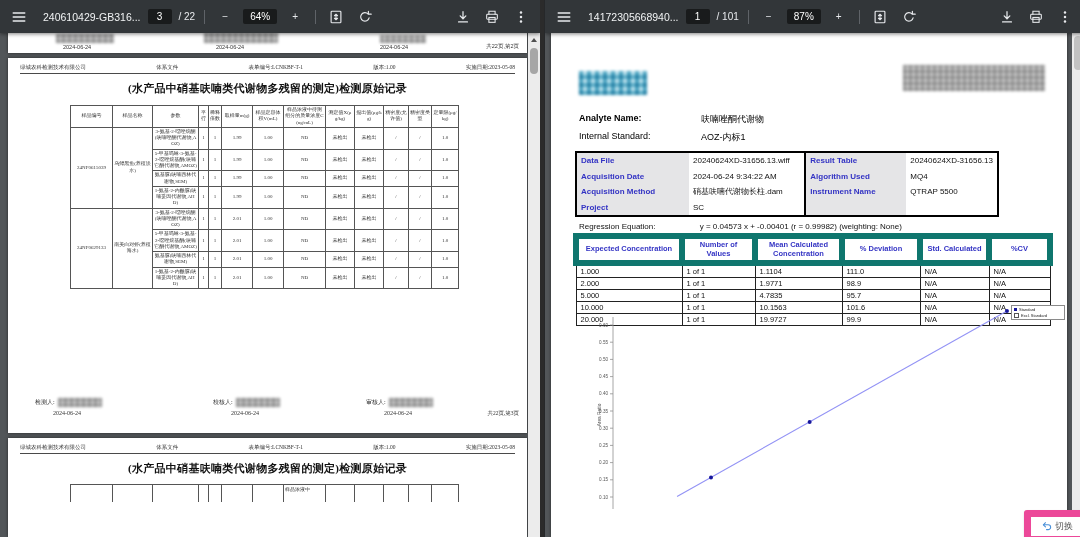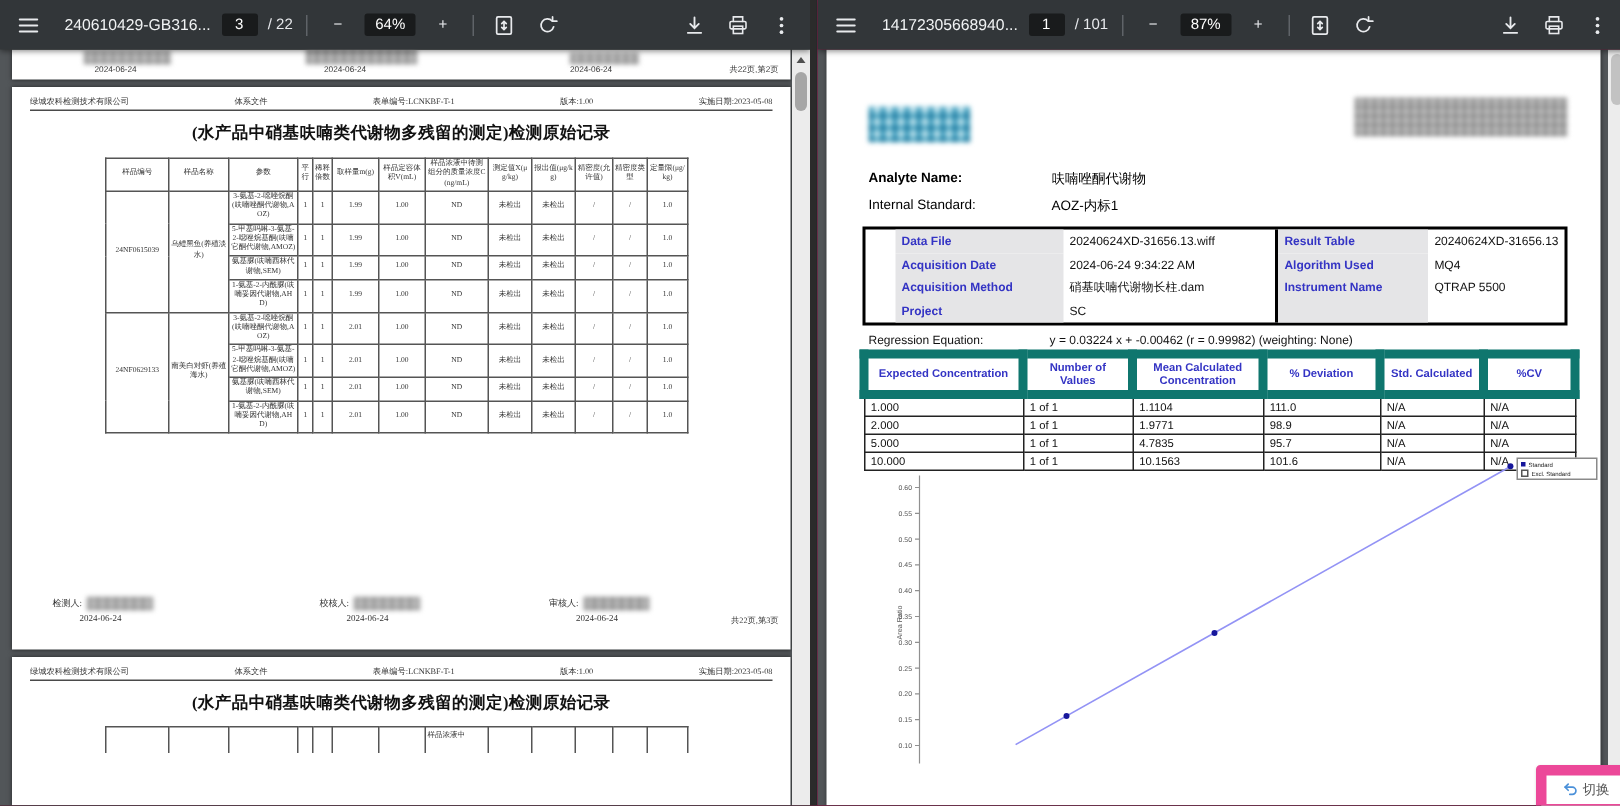--- a/index.html
+++ b/index.html
@@ -45,21 +45,21 @@
     background-blend-mode:multiply;}
   .blur.teal{background:repeating-linear-gradient(90deg,#4fa8c4 0 4px,#cde9f1 4px 8px),
                repeating-linear-gradient(0deg,#79c2d6 0 4px,#eef8fb 4px 8px);
     background-blend-mode:multiply;}
   .squig{position:absolute;height:9px;}
   .sig-name{display:inline-block;width:44px;height:9px;vertical-align:middle;margin-left:3px;}
   
   .rpage{top:0;left:6px;width:516px;height:504px;color:#111;text-decoration:underline;}
   .meta{position:absolute;left:28px;display:flex;font-size:9px;color:#000;}
   .meta .lbl{width:122px;}
-  .info-table{position:absolute;left:24px;top:118px;width:470px;height:66px;border:2px solid #000;display:flex;box-sizing:border-box;padding-left:20px;}
+  .info-table{position:absolute;left:24px;top:118px;width:424px;height:66px;border:2px solid #000;display:flex;box-sizing:border-box;}
   .ihalf{display:grid;grid-auto-rows:15.5px;align-content:start;}
   .ihalf.l{width:262px;grid-template-columns:112px 1fr;}
   .ihalf.r{width:204px;grid-template-columns:100px 1fr;border-left:2px solid #000;flex:1;}
   .ilbl{background:#e5e5e7;color:#3434c4;font-weight:bold;font-size:8px;padding:0 4px;line-height:15.5px;white-space:nowrap;}
   .ival{font-size:8px;padding:0 4px;line-height:15.5px;color:#111;white-space:nowrap;}
   .regress{position:absolute;left:28px;top:189px;font-size:8px;color:#111;}
   .regress .val{margin-left:42px;}
   table.results{position:absolute;left:22px;top:200px;width:474px;border-collapse:collapse;font-size:7.5px;color:#111;
     border:1.5px solid #222;table-layout:fixed;}
   table.results th{color:#3434c4;border:6px solid #0f766e;padding:2px 2px;line-height:1.15;font-size:7.5px;}
@@ -452,21 +452,21 @@
               <div class="ival">MQ4</div>
               <div class="ilbl">Instrument Name</div>
               <div class="ival">QTRAP 5500</div>
               <div class="ilbl"></div>
               <div class="ival"></div>
             </div>
         </div>
 
         <div class="regress">
           <span>Regression Equation:</span>
-          <span class="val">y = 0.03224 x + -0.00462 (r = 0.99982)   (weighting: None)</span>
+          <span class="val">y = 0.04573 x + -0.00401 (r = 0.99982)   (weighting: None)</span>
         </div>
 
         <table class="results" id="results-table">
           <colgroup>
             <col style="width:106px">
               <col style="width:73px">
               <col style="width:87px">
             <col style="width:78px">
               <col style="width:69px">
               <col style="width:61px">
@@ -504,20 +504,28 @@
                 <td>4.7835</td>
                 <td>95.7</td>
                 <td>N/A</td>
                 <td>N/A</td>
               </tr>
               <tr>
                 <td>10.000</td>
                 <td>1 of 1</td>
                 <td>10.1563</td>
                 <td>101.6</td>
+                <td>N/A</td>
+                <td>N/A</td>
+              </tr>
+              <tr>
+                <td>20.000</td>
+                <td>1 of 1</td>
+                <td>19.9727</td>
+                <td>99.9</td>
                 <td>N/A</td>
                 <td>N/A</td>
               </tr>
             </tbody>
           </table>
 
         <svg class="chart-svg" id="cal-chart" width="516" height="254">
             <line x1="62" y1="34" x2="62" y2="226" stroke="#909090" stroke-width="0.8"></line>
             <line x1="59" y1="42" x2="62" y2="42" stroke="#909090" stroke-width="0.8"></line>
             <text x="57" y="43.6" text-anchor="end" font-size="4.6" fill="#555" font-family="Liberation Sans, sans-serif">0.60</text>

